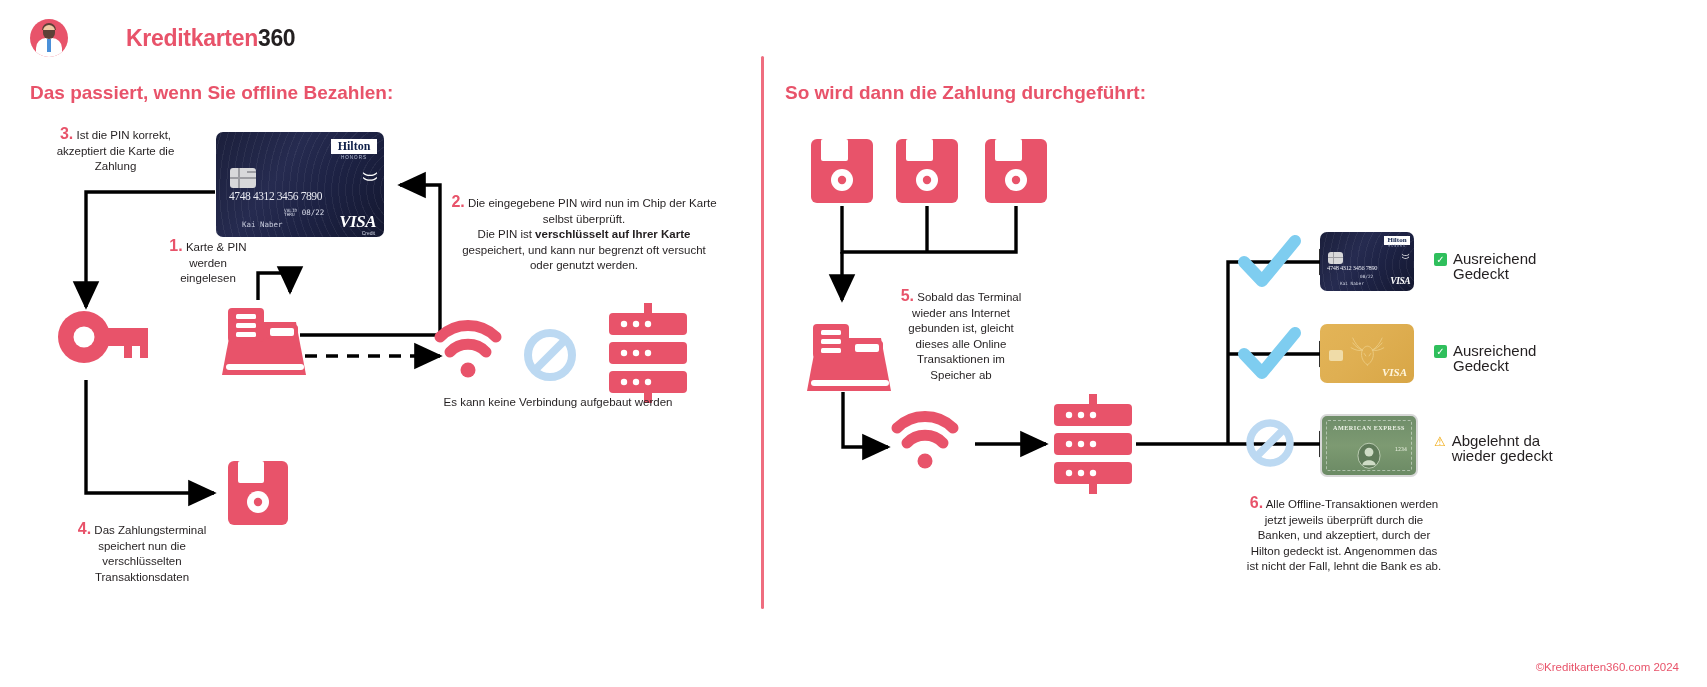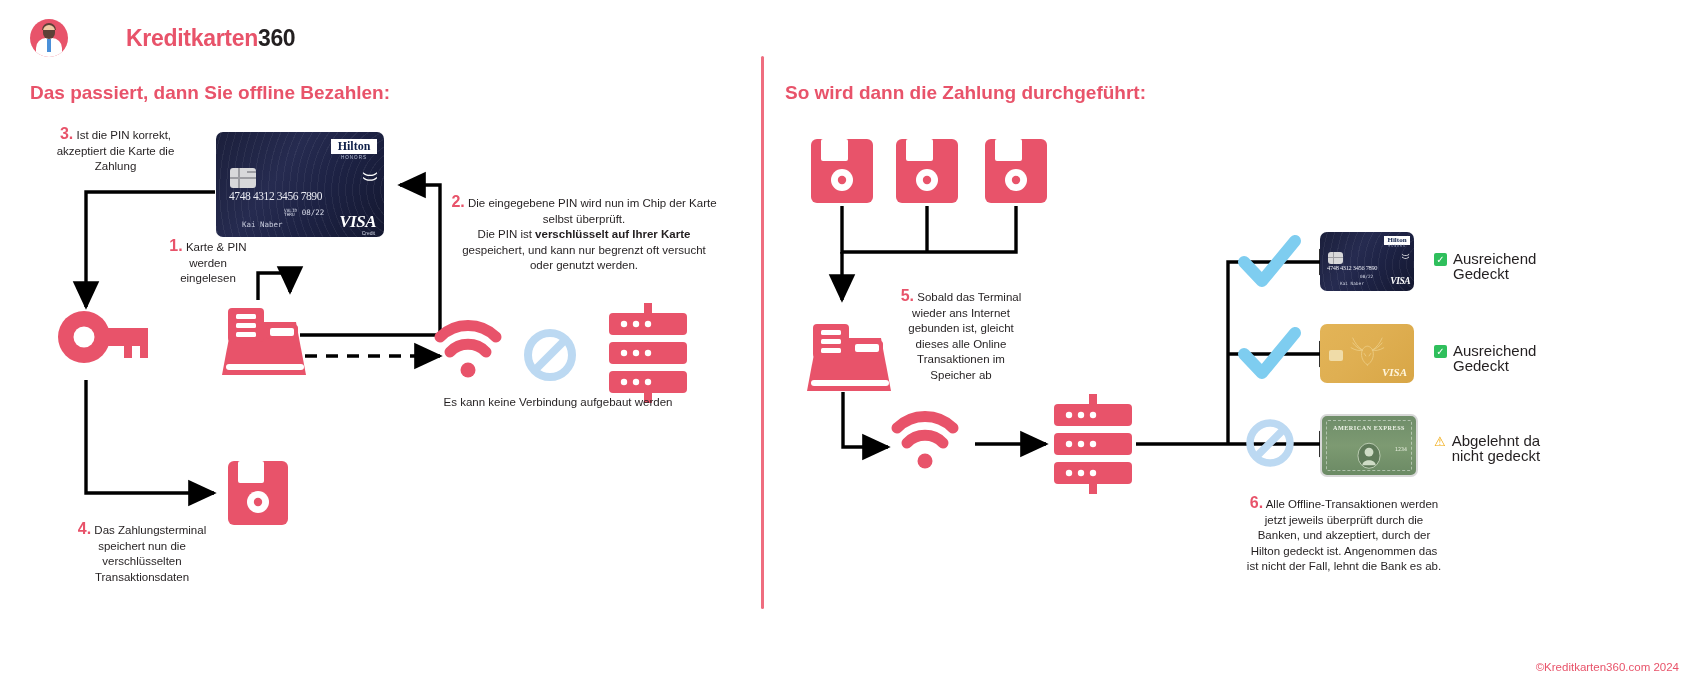--- a/index.html
+++ b/index.html
@@ -84,21 +84,21 @@
       <div class="tie"></div>
     <div class="hair"></div>
       <div class="head"></div>
       <div class="beard"></div>
   </div>
   <div class="name">
     <span class="pink">Kreditkarten</span><span class="dark">360</span>
   </div>
 </div>
 
-<div class="abs panel-title" id="title-left">Das passiert, dann Sie offline Bezahlen:</div>
+<div class="abs panel-title" id="title-left">Das passiert, wenn Sie offline Bezahlen:</div>
 <div class="abs panel-title" id="title-right">So wird dann die Zahlung durchgeführt:</div>
 <div class="abs" id="divider"></div>
 
 <svg class="layer" viewBox="0 0 1707 687">
   <defs>
     <marker id="ah" markerWidth="9" markerHeight="9" refX="7.6" refY="4.5" orient="auto">
       <path d="M0,0.6 L8.4,4.5 L0,8.4 z" fill="#000"></path>
     </marker>
   </defs>
 
@@ -368,17 +368,17 @@
   <div class="lbl">
     <span>Ausreichend</span><br>
     <span>Gedeckt</span>
   </div>
 </div>
 
 <div class="status" style="left:1434px;top:434px;">
   <div class="warn">⚠</div>
   <div class="lbl">
     <span>Abgelehnt da</span><br>
-    <span>nicht gedeckt</span>
+    <span>wieder gedeckt</span>
   </div>
 </div>
 
 <div class="abs" id="copyright">©Kreditkarten360.com 2024</div>
 
 </body></html>

